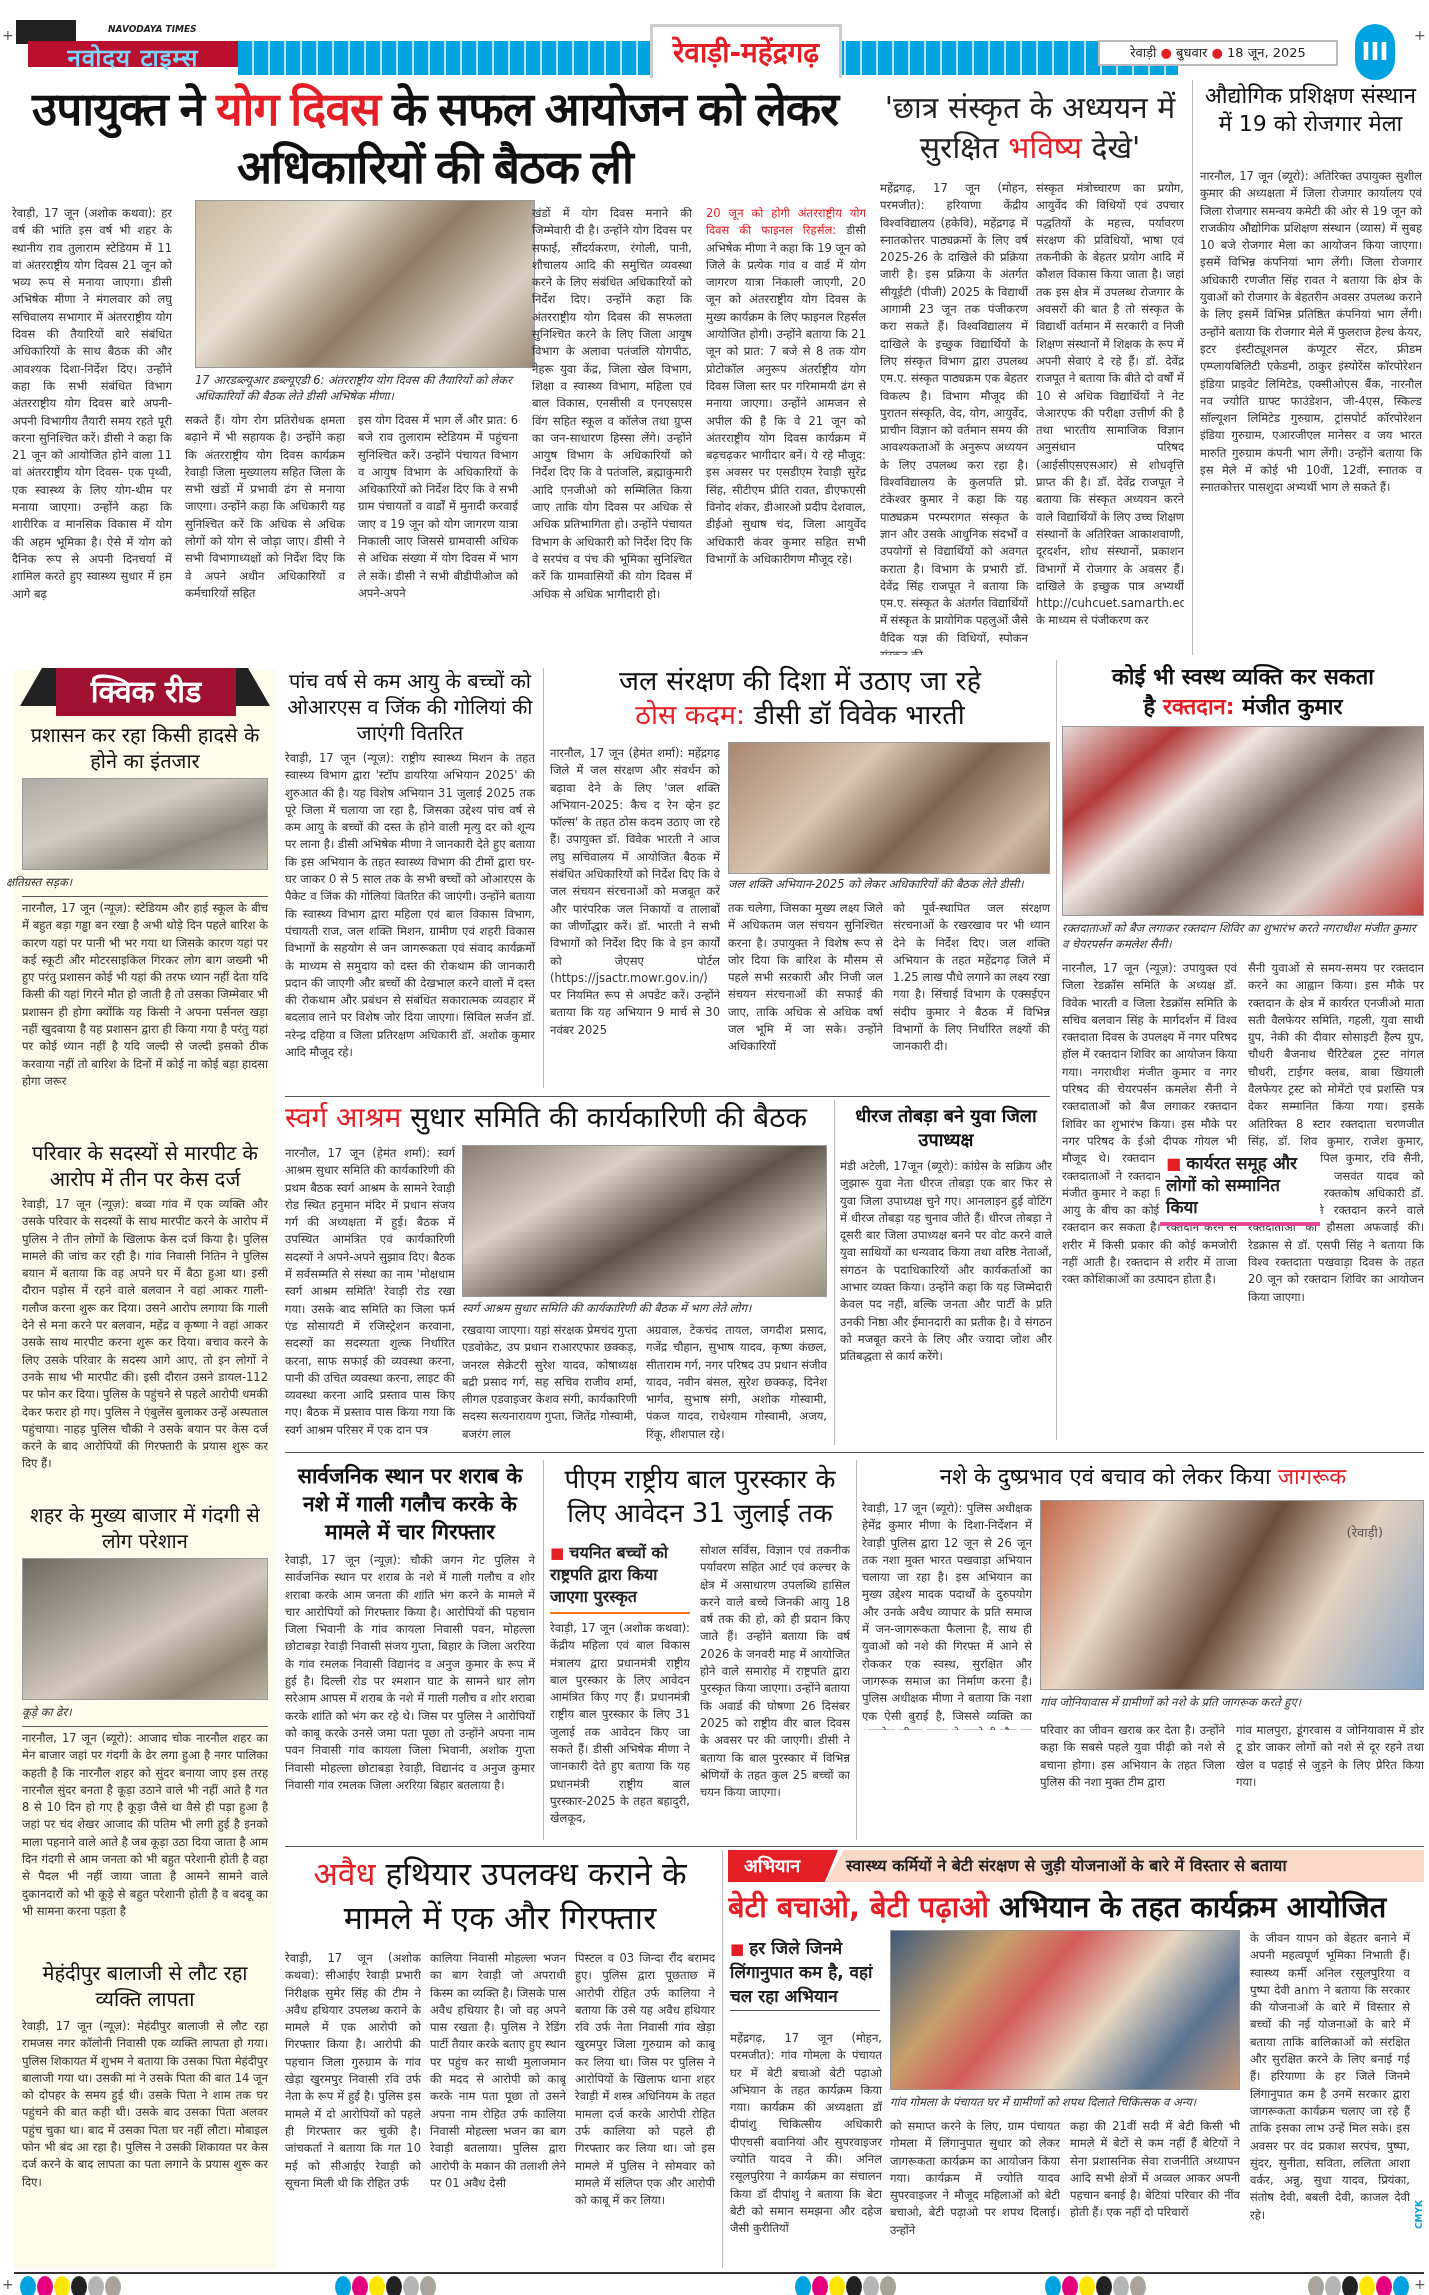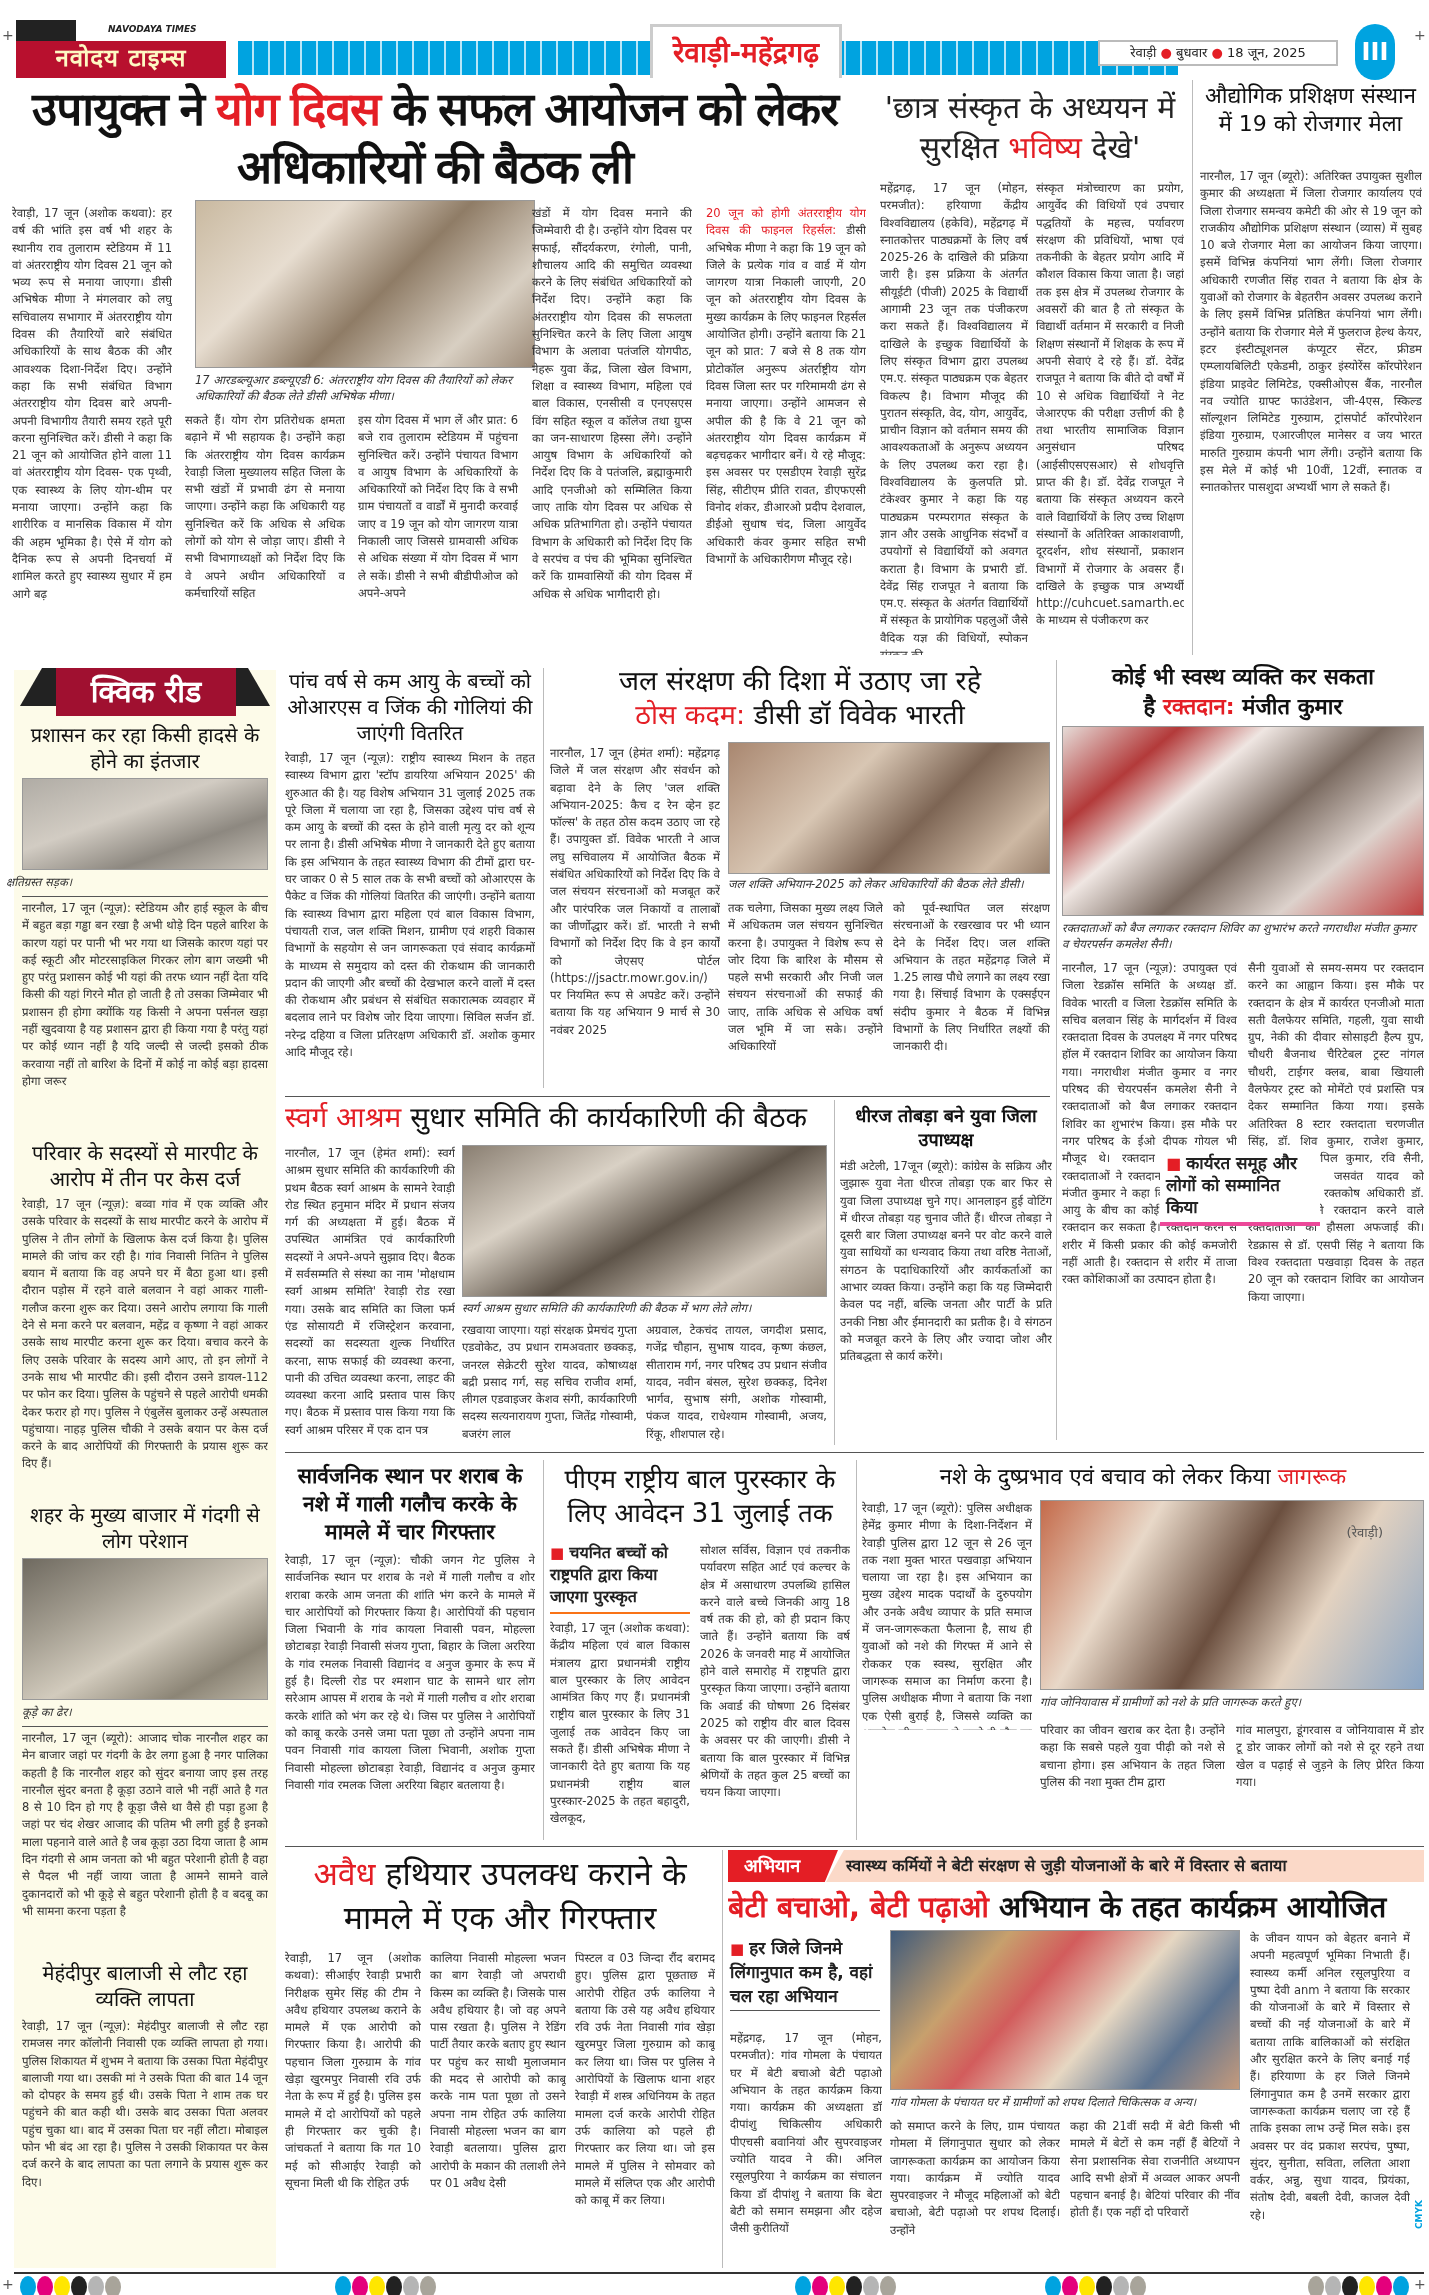--- a/index.html
+++ b/index.html
@@ -9,21 +9,21 @@
 .body-text{font-size:11.5px;line-height:17.3px;text-align:justify;color:#333;overflow:hidden}
 .hl{font-weight:700;color:#111;line-height:1.12;text-align:center;overflow:hidden}
 .red{color:#e41e25}
 .caption{font-size:11.5px;font-style:italic;line-height:16px;color:#333;overflow:hidden}
 .photo{overflow:hidden;border:1px solid #999}
 .rule{background:#555;height:1px}
 .vrule{background:#bbb;width:1px}
 .cream{background:#fdfbe9}
 
 #logo-box{left:16px;top:20px;width:60px;height:24px;background:#222}
-#logo{left:16px;top:41px;width:210px;height:37px;background:#b8102e;color:#fef9c3;font-size:24px;font-weight:700;text-align:center;line-height:34px;letter-spacing:1px}
+#logo{left:28px;top:41px;width:210px;height:26px;background:#b8102e;color:#7dd3fc;font-size:24px;font-weight:700;text-align:center;line-height:34px;letter-spacing:1px}
 #eng-name{left:108px;top:24px;font-size:9px;font-style:italic;font-weight:700;color:#222}
 #stripes{left:238px;top:41px;width:940px;height:34px;background:repeating-linear-gradient(90deg,#00a3e0 0 14px,#b8e6f8 14px 16px)}
 #section-tab{left:650px;top:24px;width:192px;height:54px;background:#fff;border:3px solid #ccc;border-bottom:none;color:#e41e25;font-size:28px;font-weight:700;text-align:center;line-height:52px}
 #date-box{left:1098px;top:40px;width:240px;height:26px;background:#fff;border:2px solid #bbb;font-size:13px;text-align:center;line-height:22px;color:#222}
 #date-box .dot{color:#e41e25}
 #page-num{left:1355px;top:24px;width:40px;height:56px;background:#00a3e0;border-radius:20px;color:#fff;font-size:24px;font-weight:700;text-align:center;line-height:56px}
 .reg{font-size:14px;color:#555}
 .qr-tag{background:#a01030;color:#fff;font-size:30px;font-weight:700;text-align:center}
 .bullet{color:#e41e25}
 .dots{display:flex;gap:1px}
@@ -127,21 +127,21 @@
 </div>
 
 <div class="abs rule" style="left:285px;top:1096px;width:765px"></div>
 <div class="abs hl" style="left:285px;top:1100px;width:540px;font-size:28px;font-weight:400;line-height:36px;text-align:left">
   <span class="red">स्वर्ग आश्रम</span>
   <span>सुधार समिति की कार्यकारिणी की बैठक</span>
 </div>
 <div class="abs body-text" style="left:285px;top:1145px;width:170px;height:300px">नारनौल, 17 जून (हेमंत शर्मा): स्वर्ग आश्रम सुधार समिति की कार्यकारिणी की प्रथम बैठक स्वर्ग आश्रम के सामने रेवाड़ी रोड स्थित हनुमान मंदिर में प्रधान संजय गर्ग की अध्यक्षता में हुई। बैठक में उपस्थित आमंत्रित एवं कार्यकारिणी सदस्यों ने अपने-अपने सुझाव दिए। बैठक में सर्वसम्मति से संस्था का नाम 'मोक्षधाम स्वर्ग आश्रम समिति' रेवाड़ी रोड रखा गया। उसके बाद समिति का जिला फर्म एंड सोसायटी में रजिस्ट्रेशन करवाना, सदस्यों का सदस्यता शुल्क निर्धारित करना, साफ सफाई की व्यवस्था करना, पानी की उचित व्यवस्था करना, लाइट की व्यवस्था करना आदि प्रस्ताव पास किए गए। बैठक में प्रस्ताव पास किया गया कि स्वर्ग आश्रम परिसर में एक दान पत्र</div>
 <div class="abs photo" style="left:462px;top:1145px;width:365px;height:152px;background:linear-gradient(150deg,#8a7f72 0%,#d9d1c5 30%,#5e5449 55%,#cfc5b8 80%,#9b8f80 100%)"></div>
 <div class="abs caption" style="left:462px;top:1300px;width:365px;height:18px">स्वर्ग आश्रम सुधार समिति की कार्यकारिणी की बैठक में भाग लेते लोग।</div>
-<div class="abs body-text" style="left:462px;top:1322px;width:175px;height:123px">रखवाया जाएगा। यहां संरक्षक प्रेमचंद गुप्ता एडवोकेट, उप प्रधान रामअवतार छक्कड़, जनरल सेक्रेटरी सुरेश यादव, कोषाध्यक्ष बद्री प्रसाद गर्ग, सह सचिव राजीव शर्मा, लीगल एडवाइजर केशव संगी, कार्यकारिणी सदस्य सत्यनारायण गुप्ता, जितेंद्र गोस्वामी, बजरंग लाल</div>
+<div class="abs body-text" style="left:462px;top:1322px;width:175px;height:123px">रखवाया जाएगा। यहां संरक्षक प्रेमचंद गुप्ता एडवोकेट, उप प्रधान राआरएफार छक्कड़, जनरल सेक्रेटरी सुरेश यादव, कोषाध्यक्ष बद्री प्रसाद गर्ग, सह सचिव राजीव शर्मा, लीगल एडवाइजर केशव संगी, कार्यकारिणी सदस्य सत्यनारायण गुप्ता, जितेंद्र गोस्वामी, बजरंग लाल</div>
 <div class="abs body-text" style="left:646px;top:1322px;width:181px;height:123px">अग्रवाल, टेकचंद तायल, जगदीश प्रसाद, गजेंद्र चौहान, सुभाष यादव, कृष्ण कंछल, सीताराम गर्ग, नगर परिषद उप प्रधान संजीव यादव, नवीन बंसल, सुरेश छक्कड़, दिनेश भार्गव, सुभाष संगी, अशोक गोस्वामी, पंकज यादव, राधेश्याम गोस्वामी, अजय, रिंकू, शीशपाल रहे।</div>
 <div class="abs vrule" style="left:834px;top:1100px;height:345px"></div>
 
 <div class="abs hl" style="left:840px;top:1104px;width:212px;font-size:18px;line-height:24px">धीरज तोबड़ा बने युवा जिला उपाध्यक्ष</div>
 <div class="abs body-text" style="left:840px;top:1158px;width:212px;height:287px">मंडी अटेली, 17जून (ब्यूरो): कांग्रेस के सक्रिय और जुझारू युवा नेता धीरज तोबड़ा एक बार फिर से युवा जिला उपाध्यक्ष चुने गए। आनलाइन हुई वोटिंग में धीरज तोबड़ा यह चुनाव जीते हैं। धीरज तोबड़ा ने दूसरी बार जिला उपाध्यक्ष बनने पर वोट करने वाले युवा साथियों का धन्यवाद किया तथा वरिष्ठ नेताओं, संगठन के पदाधिकारियों और कार्यकर्ताओं का आभार व्यक्त किया। उन्होंने कहा कि यह जिम्मेदारी केवल पद नहीं, बल्कि जनता और पार्टी के प्रति उनकी निष्ठा और ईमानदारी का प्रतीक है। वे संगठन को मजबूत करने के लिए और ज्यादा जोश और प्रतिबद्धता से कार्य करेंगे।</div>
 
 <div class="abs rule" style="left:285px;top:1452px;width:1139px"></div>
 <div class="abs hl" style="left:285px;top:1462px;width:250px;font-size:21px;line-height:28px">सार्वजनिक स्थान पर शराब के नशे में गाली गलौच करके के मामले में चार गिरफ्तार</div>
 <div class="abs body-text" style="left:285px;top:1552px;width:250px;height:290px">रेवाड़ी, 17 जून (न्यूज़): चौकी जगन गेट पुलिस ने सार्वजनिक स्थान पर शराब के नशे में गाली गलौच व शोर शराबा करके आम जनता की शांति भंग करने के मामले में चार आरोपियों को गिरफ्तार किया है। आरोपियों की पहचान जिला भिवानी के गांव कायला निवासी पवन, मोहल्ला छोटाबड़ा रेवाड़ी निवासी संजय गुप्ता, बिहार के जिला अररिया के गांव रमलक निवासी विद्यानंद व अनुज कुमार के रूप में हुई है। दिल्ली रोड पर श्मशान घाट के सामने धार लोग सरेआम आपस में शराब के नशे में गाली गलौच व शोर शराबा करके शांति को भंग कर रहे थे। जिस पर पुलिस ने आरोपियों को काबू करके उनसे जमा पता पूछा तो उन्होंने अपना नाम पवन निवासी गांव कायला जिला भिवानी, अशोक गुप्ता निवासी मोहल्ला छोटाबड़ा रेवाड़ी, विद्यानंद व अनुज कुमार निवासी गांव रमलक जिला अररिया बिहार बतलाया है।</div>
 <div class="abs vrule" style="left:543px;top:1460px;height:380px"></div>

